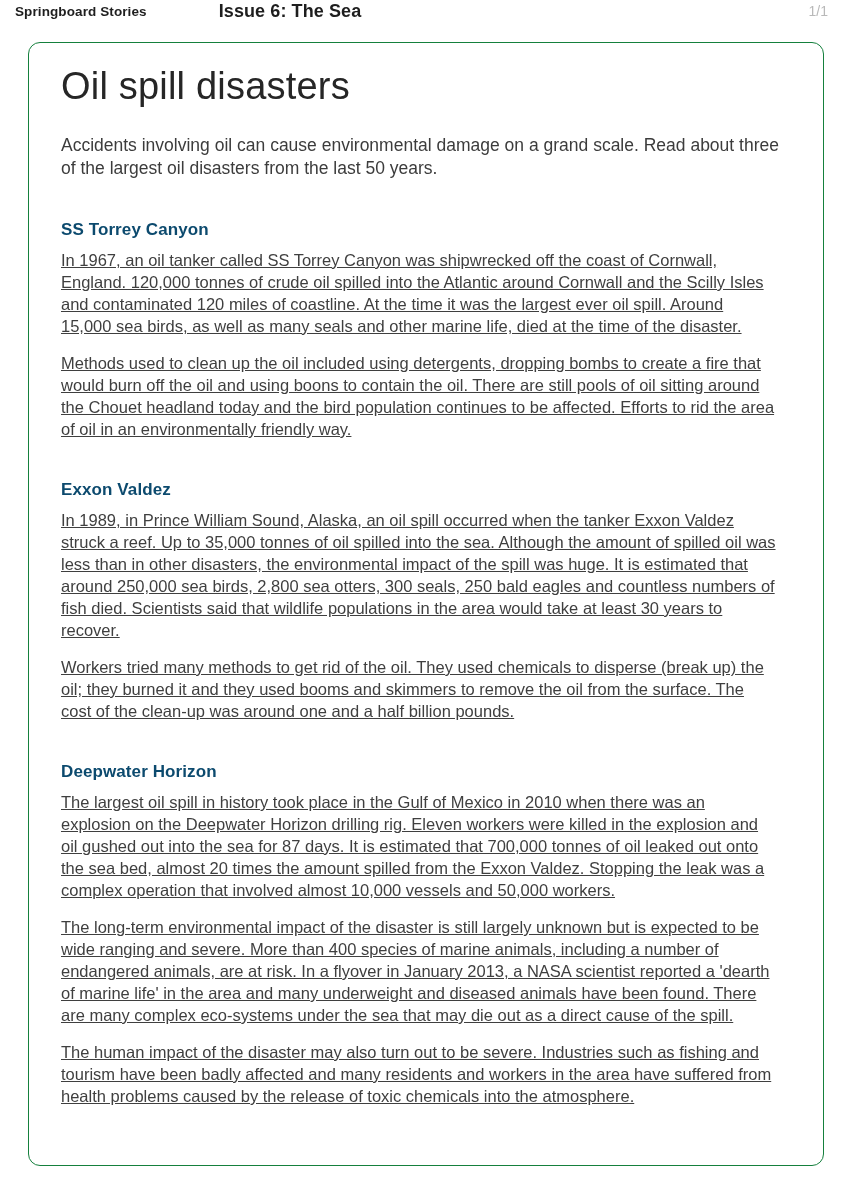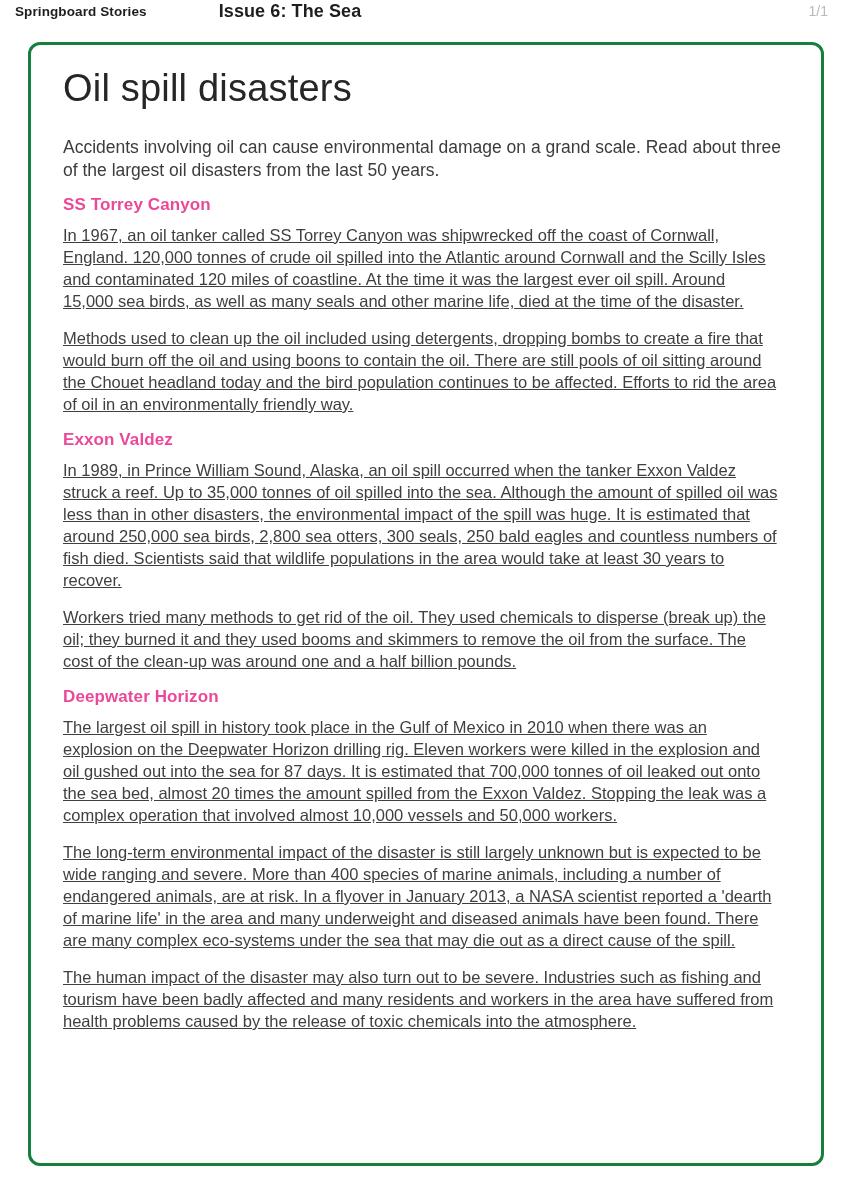--- a/index.html
+++ b/index.html
@@ -46,21 +46,21 @@
     font-size: 14px;
     color: #b9b9b9;
   }
   
   .card {
     position: absolute;
     left: 28px;
     top: 42px;
     width: 796px;
     height: 1124px;
-    border: 3px solid #15803d;
+    border: 1px solid #15803d;
     border-radius: 12px;
     background: #ffffff;
     box-sizing: border-box;
     padding: 18px 34px 0 32px;
     overflow: hidden;
   }
   .article-title {
     font-size: 38px;
     font-weight: 500;
     color: #262626;
@@ -70,22 +70,22 @@
   .intro {
     font-size: 17.5px;
     color: #3c3c3c;
     line-height: 23px;
     margin: 26px 0 0 0;
     max-width: 720px;
   }
   .section-heading {
     font-size: 17px;
     font-weight: bold;
-    color: #ec4899;
-    margin: 13px 0 9px 0;
+    color: #0c4a6e;
+    margin: 40px 0 9px 0;
     letter-spacing: 0.1px;
   }
   .body-para {
     font-size: 16.5px;
     color: #3f3f3f;
     line-height: 22px;
     margin: 0 0 15px 0;
     max-width: 716px;
     text-decoration: underline;
   }

